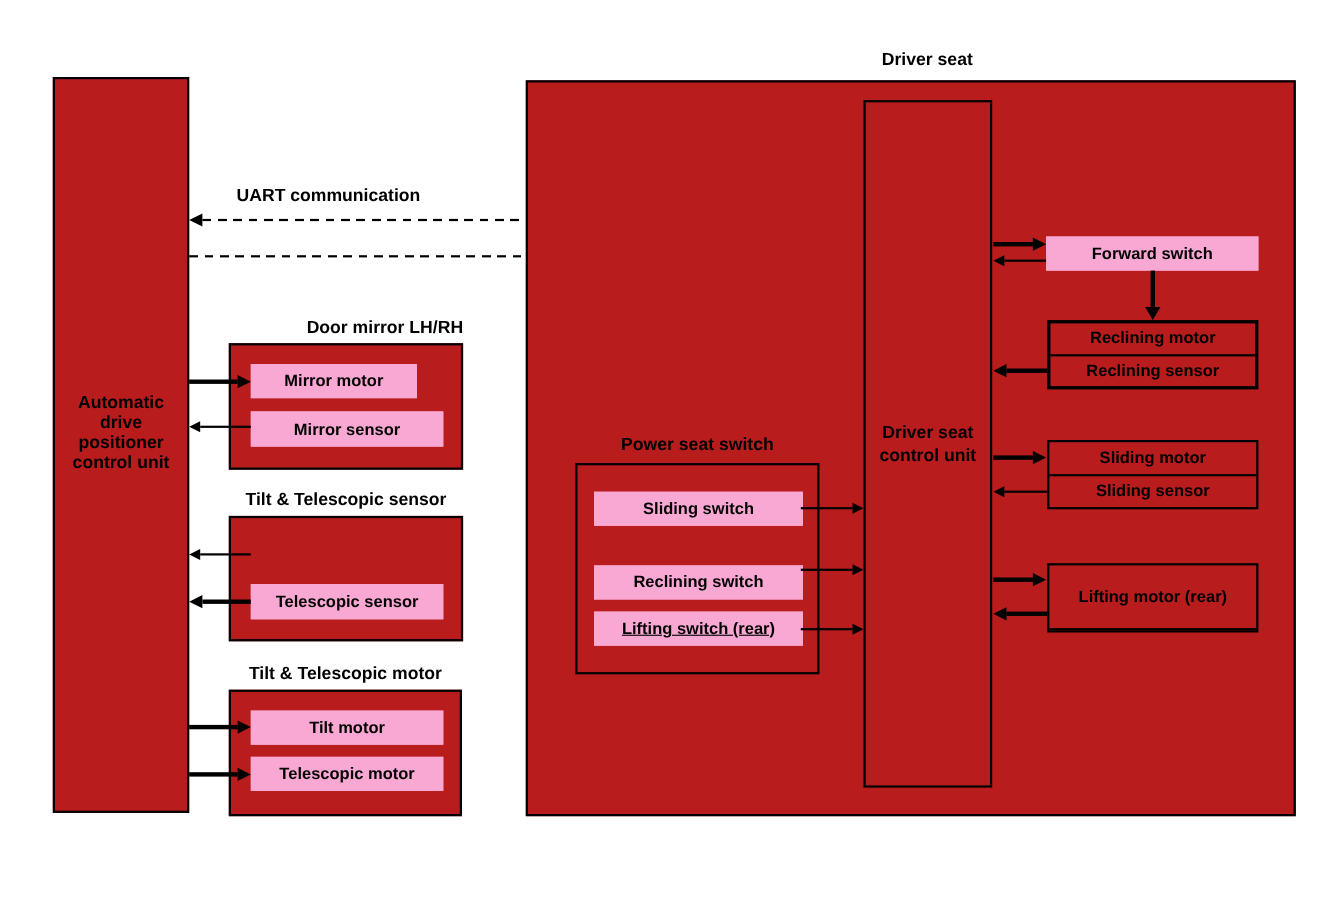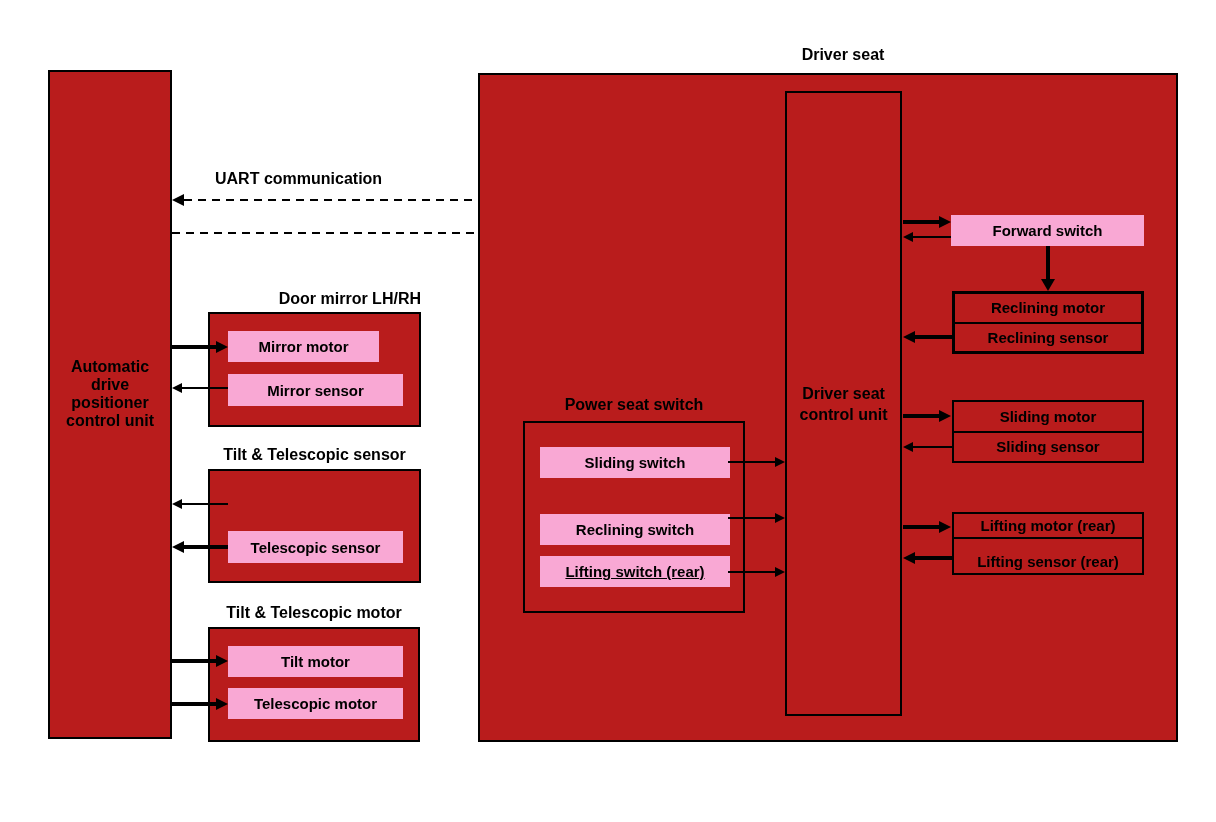--- a/index.html
+++ b/index.html
@@ -105,20 +105,19 @@
     <div class="cell top">Sliding motor</div>
     <div class="cell">Sliding sensor</div>
   </div>
   <div class="ln" style="left:903px; top:414px; width:36px; height:4px;"></div>
   <div class="tri tri-r" style="left:939px; top:410px;"></div>
   <div class="tri tri-ls" style="left:903px; top:442px;"></div>
   <div class="ln" style="left:913px; top:446px; width:39px; height:2px;"></div>
 
   <div class="box cellbox" style="left:952px; top:512px; width:192px; height:63px;gap:11px;">
     <div class="cell top">Lifting motor (rear)</div>
-    <div class="cell">Lifting sensor (rear)</div>
   </div>
   <div class="ln" style="left:903px; top:525px; width:36px; height:4px;"></div>
   <div class="tri tri-r" style="left:939px; top:521px;"></div>
   <div class="tri tri-l" style="left:903px; top:552px;"></div>
   <div class="ln" style="left:915px; top:556px; width:37px; height:4px;"></div>
 
 </div>
 
 </body></html>

